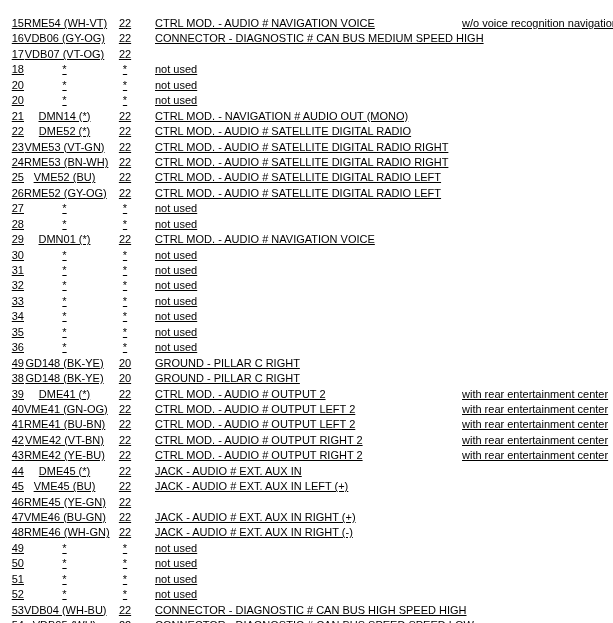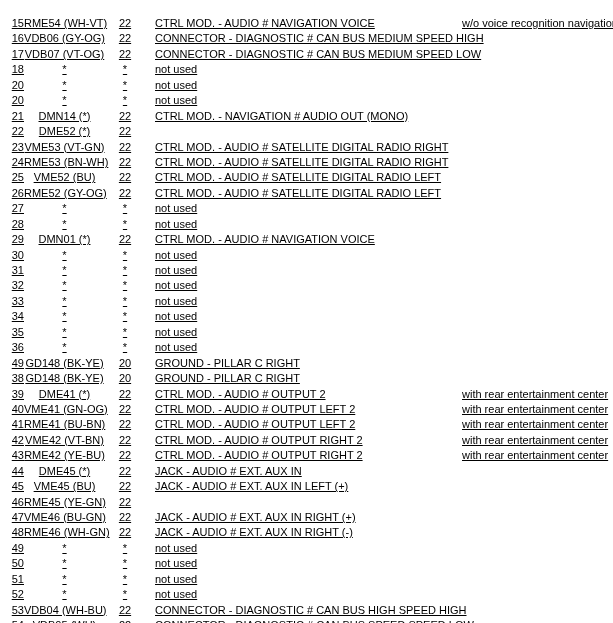--- a/index.html
+++ b/index.html
@@ -45,21 +45,20 @@
     <span class="c-wire">VDB06 (GY-OG)</span>
     <span class="c-gauge">22</span>
     <span class="c-desc">CONNECTOR - DIAGNOSTIC # CAN BUS MEDIUM SPEED HIGH</span>
     <span class="c-note"></span>
   </div>
 
   <div class="row">
     <span class="c-pin">17</span>
     <span class="c-wire">VDB07 (VT-OG)</span>
     <span class="c-gauge">22</span>
-    <span class="c-desc">CONNECTOR - DIAGNOSTIC # CAN BUS MEDIUM SPEED LOW</span>
     <span class="c-note"></span>
   </div>
 
   <div class="row">
     <span class="c-pin">18</span>
     <span class="c-wire">*</span>
     <span class="c-gauge">*</span>
     <span class="c-desc">not used</span>
     <span class="c-note"></span>
   </div>
@@ -85,20 +84,21 @@
     <span class="c-wire">DMN14 (*)</span>
     <span class="c-gauge">22</span>
     <span class="c-desc">CTRL MOD. - NAVIGATION # AUDIO OUT (MONO)</span>
     <span class="c-note"></span>
   </div>
 
   <div class="row">
     <span class="c-pin">22</span>
     <span class="c-wire">DME52 (*)</span>
     <span class="c-gauge">22</span>
+    <span class="c-desc">CTRL MOD. - AUDIO # SATELLITE DIGITAL RADIO</span>
     <span class="c-note"></span>
   </div>
 
   <div class="row">
     <span class="c-pin">23</span>
     <span class="c-wire">VME53 (VT-GN)</span>
     <span class="c-gauge">22</span>
     <span class="c-desc">CTRL MOD. - AUDIO # SATELLITE DIGITAL RADIO RIGHT</span>
     <span class="c-note"></span>
   </div>

